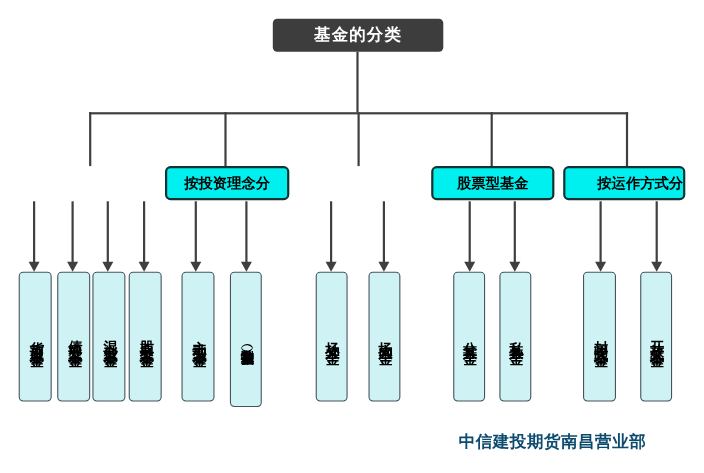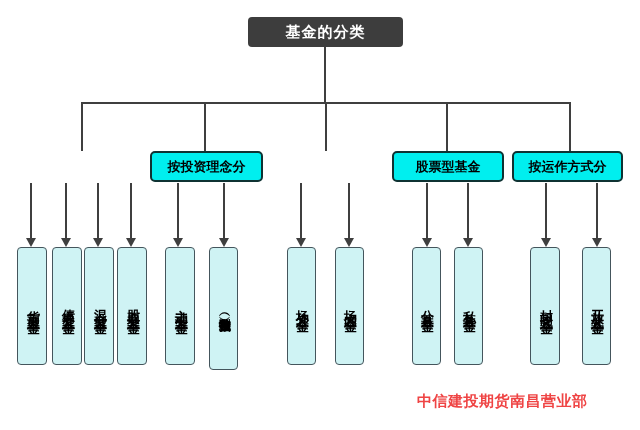--- a/index.html
+++ b/index.html
@@ -68,21 +68,21 @@
   .leaf-node.tall {
     height: 123px;
     font-size: 12px;
     letter-spacing: 0;
   }
 
   
   .footer-text {
     position: absolute;
     left: 417px; top: 392px;
-    color: #ef4444;
+    color: #0c4a6e;
     font-size: 15px; font-weight: bold;
     letter-spacing: 0.5px;
     white-space: nowrap;
     text-align: center;
   }
 </style>
 </head>
 <body>
 
 <div class="canvas">
@@ -92,21 +92,21 @@
   <div class="line" style="left:324px; top:47px; width:2px; height:55px;"></div>
   <div class="line" style="left:81px; top:102px; width:490px; height:2px;"></div>
   <div class="line" style="left:81px;  top:102px; width:2px; height:49px;"></div>
   <div class="line" style="left:204px; top:102px; width:2px; height:49px;"></div>
   <div class="line" style="left:325px; top:102px; width:2px; height:49px;"></div>
   <div class="line" style="left:446px; top:102px; width:2px; height:49px;"></div>
   <div class="line" style="left:569px; top:102px; width:2px; height:49px;"></div>
 
   <div class="cat-node" style="left:150px; width:113px;">按投资理念分</div>
   <div class="cat-node" style="left:392px; width:112px;">股票型基金</div>
-  <div class="cat-node" style="left:512px; width:111px;">按运作方式分</div>
+  <div class="cat-node" style="left:512px; width:111px;text-align:right;">按运作方式分</div>
 
   <div class="line" style="left:30px;  top:183px; width:2px; height:56px;"></div>
   <div class="line" style="left:65px;  top:183px; width:2px; height:56px;"></div>
   <div class="line" style="left:97px;  top:183px; width:2px; height:56px;"></div>
   <div class="line" style="left:130px; top:183px; width:2px; height:56px;"></div>
   <div class="line" style="left:177px; top:183px; width:2px; height:56px;"></div>
   <div class="line" style="left:223px; top:183px; width:2px; height:56px;"></div>
   <div class="line" style="left:300px; top:183px; width:2px; height:56px;"></div>
   <div class="line" style="left:348px; top:183px; width:2px; height:56px;"></div>
   <div class="line" style="left:426px; top:183px; width:2px; height:56px;"></div>

